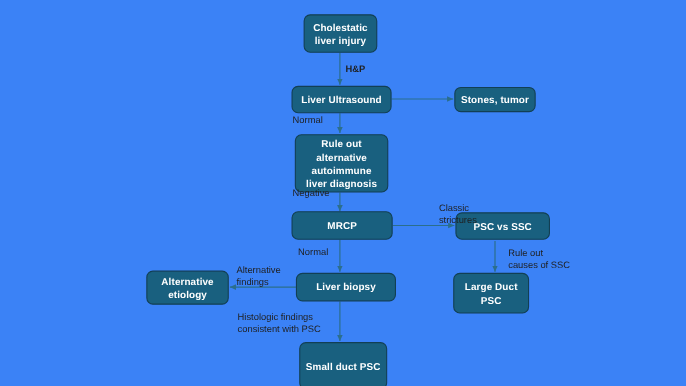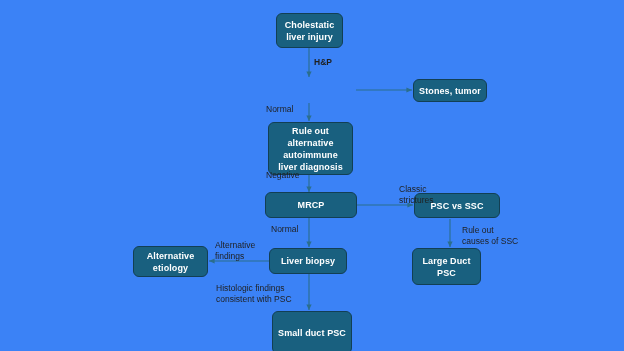--- a/index.html
+++ b/index.html
@@ -75,20 +75,23 @@
       <line x1="269" y1="261" x2="209" y2="261"></line>
       <line x1="309" y1="274" x2="309" y2="310"></line>
     </g>
   </svg>
 
   <div class="node" style="left:276px; top:13px; width:67px; height:35px;">
     <span class="node-text">Cholestatic
 liver injury</span>
   </div>
 
+  <div class="node" style="left:265px; top:78px; width:91px; height:25px;">
+    <span class="node-text">Liver Ultrasound</span>
+  </div>
 
   <div class="node" style="left:413px; top:79px; width:74px; height:23px;">
     <span class="node-text">Stones, tumor</span>
   </div>
 
   <div class="node" style="left:268px; top:122px; width:85px; height:53px;">
     <span class="node-text">Rule out
 alternative
 autoimmune
 liver diagnosis</span>
@@ -100,21 +103,21 @@
 
   <div class="node" style="left:414px; top:193px; width:86px; height:25px;">
     <span class="node-text">PSC vs SSC</span>
   </div>
 
   <div class="node" style="left:412px; top:248px; width:69px; height:37px;">
     <span class="node-text">Large Duct
 PSC</span>
   </div>
 
-  <div class="node" style="left:269px; top:248px; width:78px; height:26px;">
+  <div class="node" style="left:269px; top:248px; width:91px; height:26px;">
     <span class="node-text">Liver biopsy</span>
   </div>
 
   <div class="node" style="left:133px; top:246px; width:75px; height:31px;">
     <span class="node-text">Alternative
 etiology</span>
   </div>
 
   <div class="node" style="left:272px; top:311px; width:80px; height:43px;">
     <span class="node-text">Small duct PSC</span>

